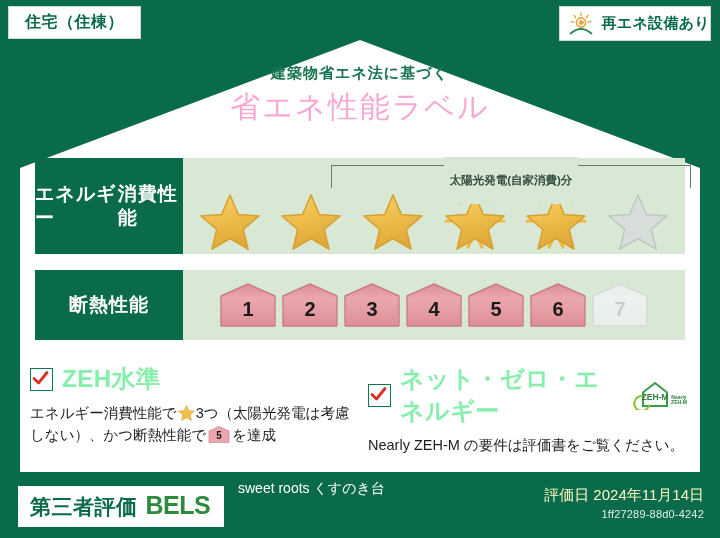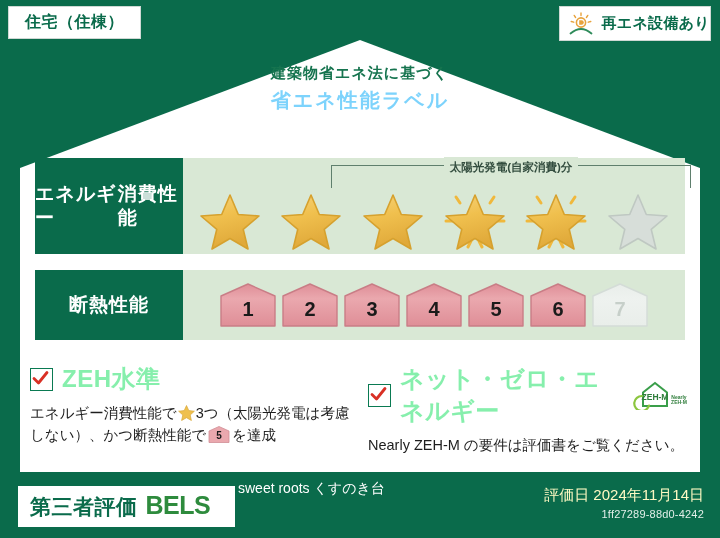--- a/index.html
+++ b/index.html
@@ -53,21 +53,21 @@
 
   
   .title-wrap{
     position:absolute;left:0;right:0;top:64px;text-align:center;z-index:5;
   }
   .title-sub{
     color:#16744f;font-size:15px;font-weight:bold;letter-spacing:1px;
     margin:0 0 4px 0;
   }
   .title-main{
-    color:#7dd3fc;font-size:20px;font-weight:bold;letter-spacing:2px;
+    color:#f9a8d4;font-size:30px;font-weight:normal;letter-spacing:2px;
     margin:0;
   }
 
   
   .row{
     position:absolute;left:35px;width:650px;
     display:flex;align-items:stretch;z-index:5;
   }
   .row-energy{top:158px;height:96px;}
   .row-insul{top:270px;height:70px;}
@@ -101,21 +101,21 @@
   }
   .solar-bracket .bl{
     position:absolute;left:0;right:0;bottom:0;height:22px;
     border:1.5px solid #5f7f6d;border-bottom:none;
   }
   .solar-caption-outer{
     position:absolute;left:0;right:0;top:0;height:30px;z-index:3;
     display:flex;align-items:flex-start;justify-content:center;
   }
   .solar-caption-outer span{
-    background:#d9e8d5;padding:3px 6px;font-size:11.5px;color:#334d3f;
+    background:#d9e8d5;padding:16px 6px;font-size:11.5px;color:#334d3f;
     font-weight:bold;position:relative;top:-1px;
   }
 
   
   .ins-list{
     position:absolute;left:0;right:0;top:0;bottom:0;
     display:flex;align-items:center;justify-content:center;gap:2px;
   }
   .ins-item{
     position:relative;width:60px;height:48px;
@@ -162,21 +162,21 @@
     font-size:10px;font-weight:bold;color:#1a1a1a;
   }
 
   
   .footer{
     position:absolute;left:0;right:0;bottom:0;height:66px;
     background:#0a6b4b;z-index:5;
   }
   .bels-box{
     position:absolute;left:18px;top:14px;
-    background:#ffffff;padding:5px 25px 6px 12px;
+    background:#ffffff;padding:5px 14px 6px 12px;
     display:flex;align-items:baseline;gap:8px;
   }
   .bels-jp{color:#0a6b4b;font-size:21px;font-weight:bold;letter-spacing:0.5px;}
   .bels-en{color:#2e8b3d;font-size:25px;font-weight:bold;letter-spacing:-0.5px;}
   .project-name{
     position:absolute;left:238px;top:8px;
     color:#ffffff;font-size:14px;
   }
   .eval-date{
     position:absolute;right:16px;top:14px;

